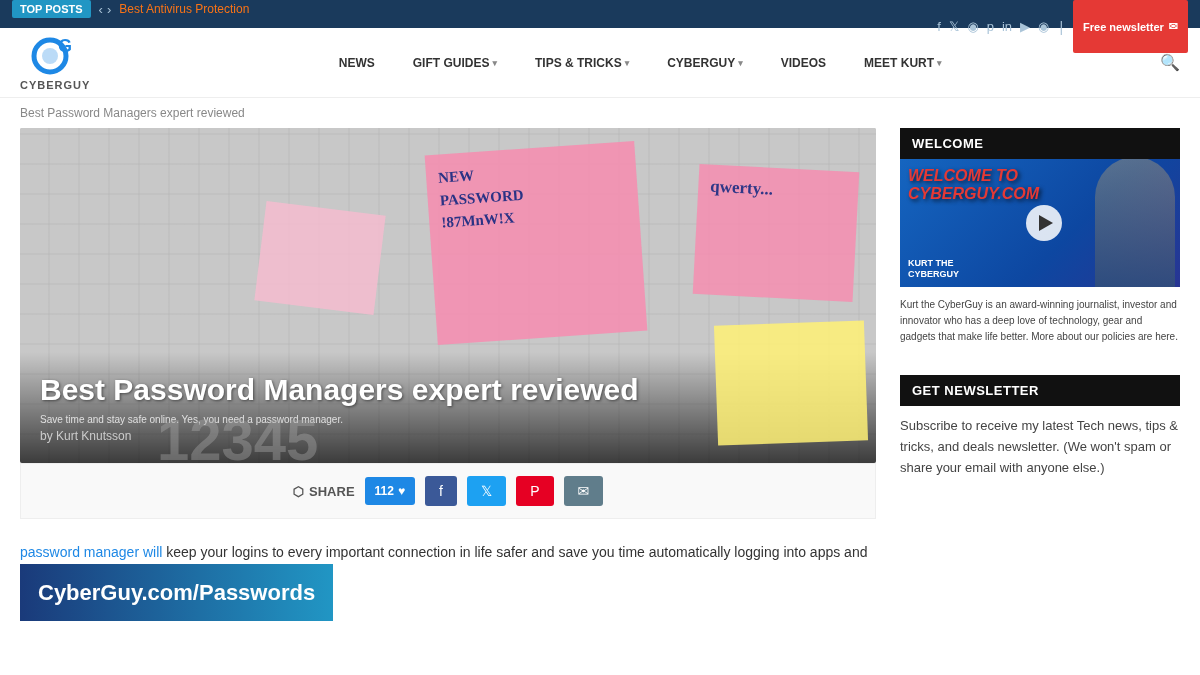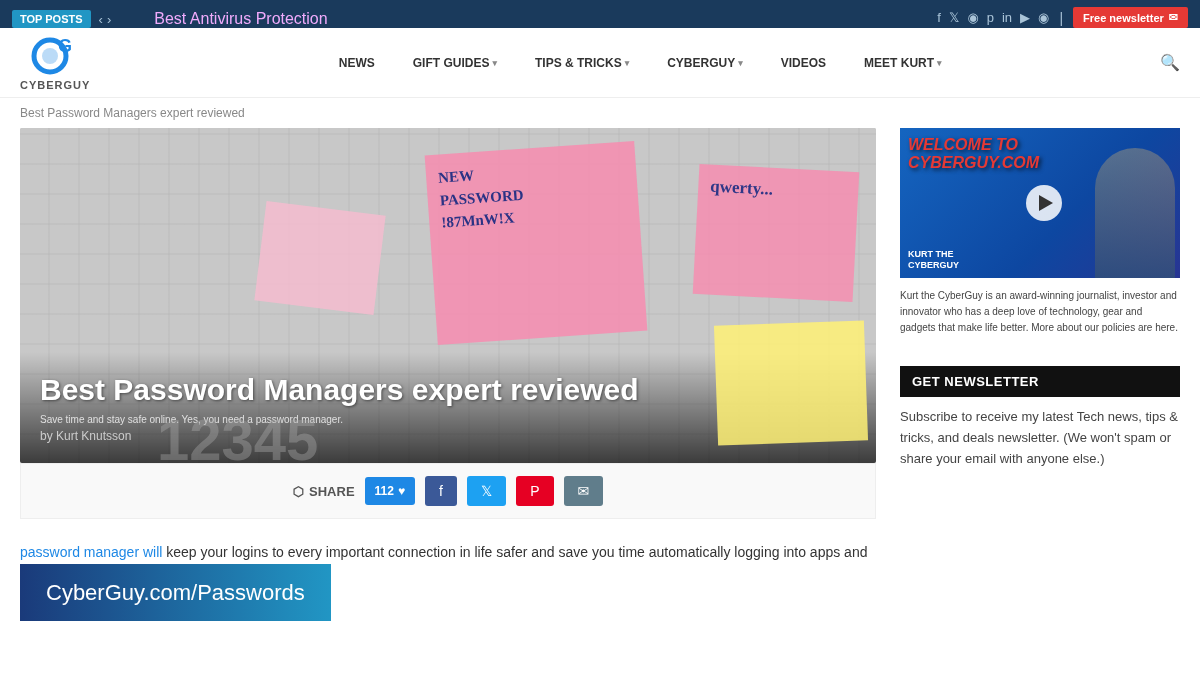--- a/index.html
+++ b/index.html
@@ -3,47 +3,47 @@
   <meta charset="utf-8">
   <style>
     * { margin: 0; padding: 0; box-sizing: border-box; }
     body { font-family: Arial, sans-serif; background: #fff; width: 1200px; overflow-x: hidden; }
 
     
     .top-bar {
       background: #1a3a5c;
       height: 28px;
       display: flex;
-      align-items: flex-end;
+      align-items: flex-start;
       padding: 0 12px;
       justify-content: space-between;
     }
     .top-bar-left { display: flex; align-items: center; gap: 8px; }
     .top-posts-btn {
       background: #2196c4;
       color: #fff;
       font-size: 11px;
       font-weight: bold;
       padding: 3px 8px;
       border-radius: 2px;
       text-transform: uppercase;
     }
     .top-bar-nav { display: flex; align-items: center; gap: 4px; }
     .top-bar-nav span { color: #aac4d8; font-size: 13px; cursor: pointer; }
-    .top-bar-title { color: #f0abfc; font-size: 16px; margin-left: 35px; }
+    .top-bar-title { color: #f97316; font-size: 12px; }
     .top-bar-right { display: flex; align-items: center; gap: 10px; }
     .social-icons { display: flex; gap: 8px; align-items: center; }
     .social-icon { color: #aac4d8; font-size: 13px; }
     .top-bar-divider { color: #aac4d8; font-size: 14px; }
     .newsletter-btn {
       background: #e53935;
       color: #fff;
       font-size: 11px;
       font-weight: bold;
-      padding: 4px 10px;
+      padding: 20px 10px;
       border-radius: 2px;
       display: flex;
       align-items: center;
       gap: 5px;
     }
 
     
     .header {
       display: flex;
       align-items: center;
@@ -168,21 +168,21 @@
       background: #111;
       color: #fff;
       font-size: 13px;
       font-weight: bold;
       padding: 8px 12px;
       text-transform: uppercase;
       letter-spacing: 0.5px;
     }
     .sidebar-video-thumb {
       width: 100%;
-      height: 150px;
+      height: 128px;
       position: relative;
       overflow: hidden;
       background: #8b5cf6;
       padding-left: 8px;
     }
     .video-bg {
       width: 100%;
       height: 100%;
       background: linear-gradient(135deg, #1565c0 0%, #0d47a1 50%, #283593 100%);
       display: flex;
@@ -331,33 +331,34 @@
       </div>
       <div class="share-pin">
         <span>P</span>
       </div>
       <div class="share-email">
         <span>✉</span>
       </div>
     </div>
 
     <div class="article-body" style="padding: 10px 0; min-height: 90px; overflow: hidden;">
-      <div style="background:linear-gradient(90deg,#1a3a7a,#2196c4);color:#fff;font-size:22px;font-weight:normal;padding:10px 26px;display:inline-block;position:absolute;bottom:0;left:0;z-index:3;">
+      <div style="background:linear-gradient(90deg,#1a3a7a,#2196c4);color:#fff;font-size:22px;font-weight:bold;padding:10px 18px;display:inline-block;position:absolute;bottom:0;left:0;z-index:3;">
         <span>CyberGuy.com/Passwords</span>
       </div>
       <p>
         <a href="#">password manager will</a><span> keep your logins to every important connection in life safer and save you time automatically logging into apps and sites.</span>
       </p>
     </div>
 
   </div>
 
   <div class="sidebar">
 
     <div class="sidebar-section">
+      <div class="sidebar-header">WELCOME</div>
       <div class="sidebar-video-thumb">
         <div class="video-bg">
           <div style="position:absolute;top:0;left:0;right:0;bottom:0;background:linear-gradient(135deg,#1565c0 0%,#0d47a1 60%,#283593 100%);"></div>
 
           <div style="position:absolute;right:5px;bottom:0;width:80px;height:130px;background:linear-gradient(180deg,rgba(255,200,100,0.3) 0%,rgba(50,80,120,0.8) 100%);border-radius:40px 40px 0 0;"></div>
 
           <div style="position:absolute;top:8px;left:8px;color:#e53935;font-size:16px;font-weight:900;font-style:italic;font-family:Impact,sans-serif;text-shadow:2px 2px 4px rgba(0,0,0,0.7);line-height:1.15;">
             WELCOME TO<br>CYBERGUY.COM
           </div>
 

